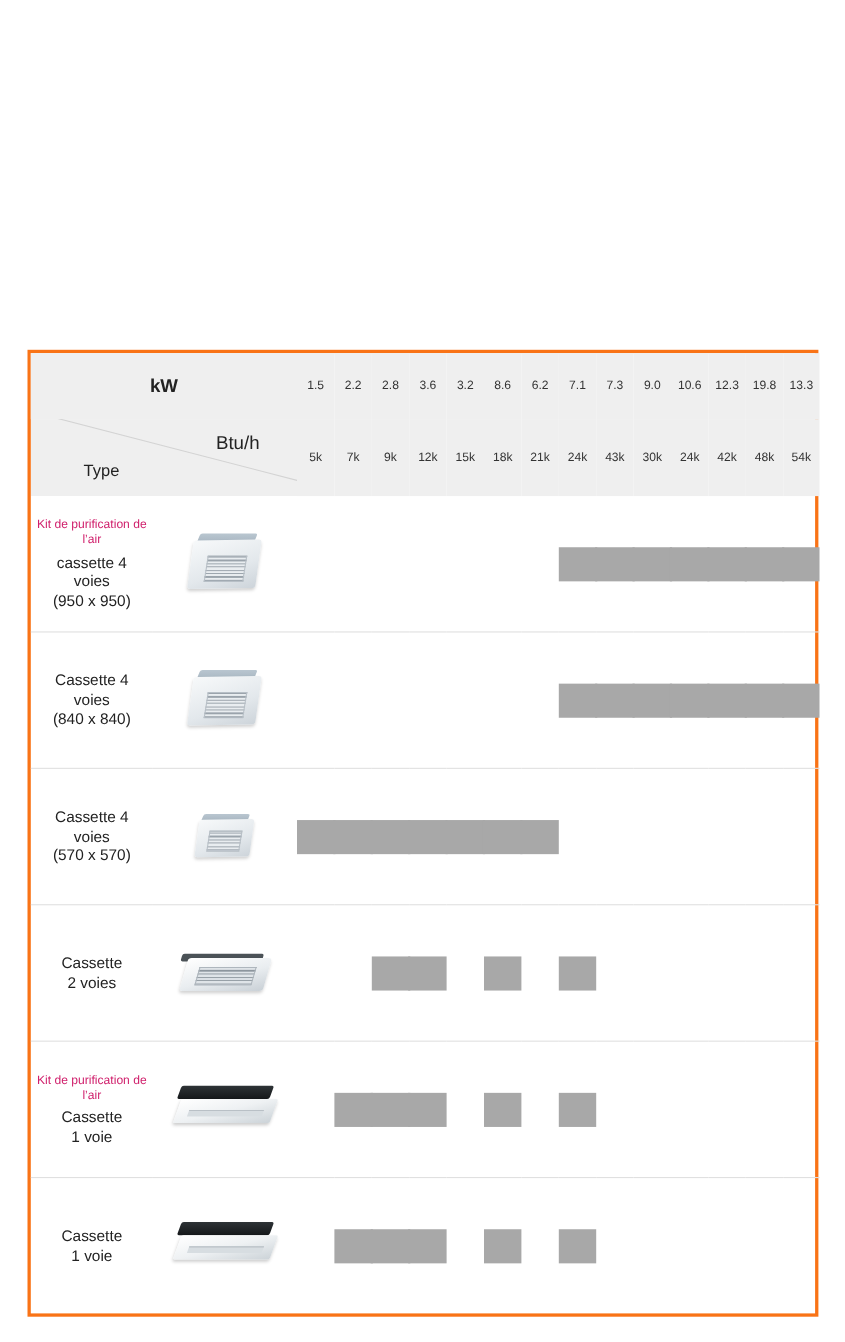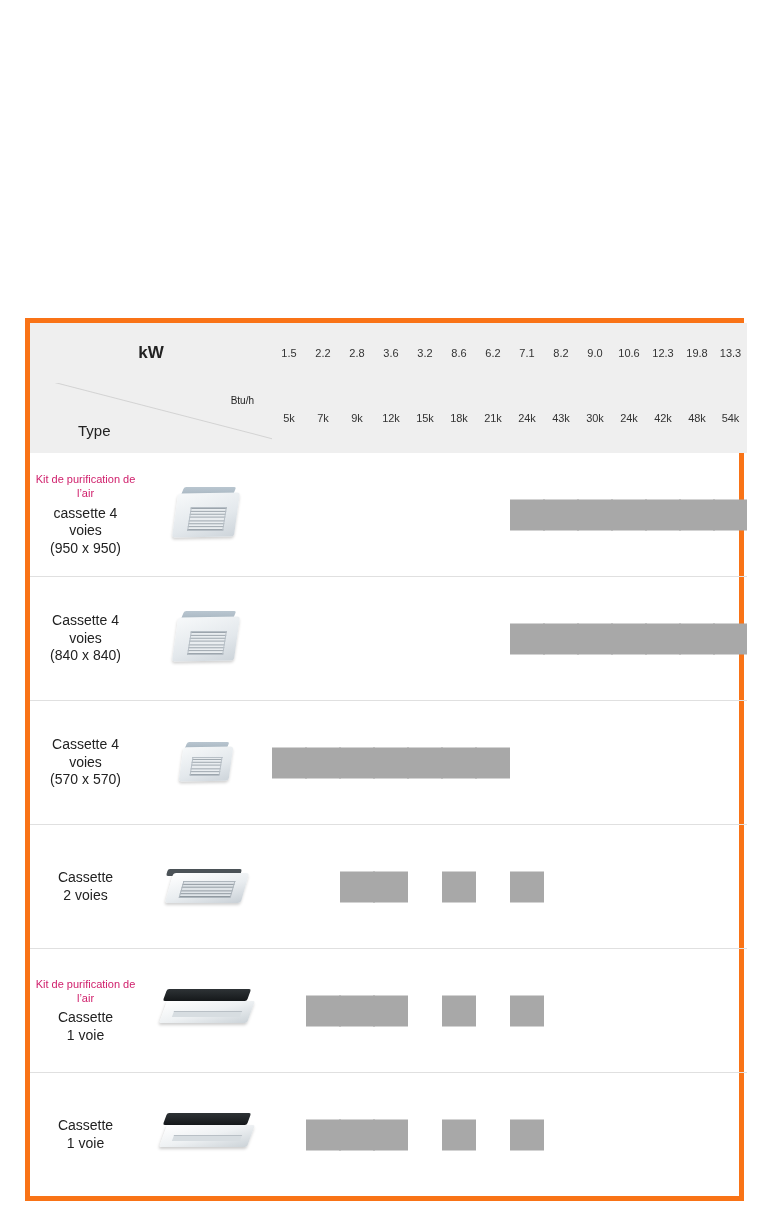--- a/index.html
+++ b/index.html
@@ -15,21 +15,21 @@
     position: relative;
     width: 768px;
     height: 1220px;
     overflow: hidden;
   }
   .table-wrap {
     position: absolute;
     left: 25px;
     top: 318px;
     width: 719px;
-    border: 5px solid #f97316;
+    border: 3px solid #f97316;
     box-sizing: border-box;
     background: #ffffff;
   }
   table.matrix {
     border-collapse: collapse;
     table-layout: fixed;
     width: 717px;
   }
   table.matrix td, table.matrix th {
     border: 0;
@@ -87,23 +87,23 @@
   }
   .lbl-type {
     position: absolute;
     left: 48px;
     bottom: 14px;
     font-size: 15px;
     color: #222;
   }
   .lbl-btuh {
     position: absolute;
-    right: 18px;
+    right: 34px;
     top: 12px;
-    font-size: 10px;
+    font-size: 17px;
     color: #222;
     text-align: center;
   }
   .hdr-btu-val {
     background: #efefef;
     height: 70px;
     text-align: center;
     vertical-align: middle;
     font-size: 11px;
     color: #333;
@@ -273,21 +273,21 @@
           <tr>
             <td class="hdr-kw-cell" colspan="2">kW</td>
             <td class="hdr-kw-val">1.5</td>
             <td class="hdr-kw-val">2.2</td>
             <td class="hdr-kw-val">2.8</td>
             <td class="hdr-kw-val">3.6</td>
             <td class="hdr-kw-val">3.2</td>
             <td class="hdr-kw-val">8.6</td>
             <td class="hdr-kw-val">6.2</td>
             <td class="hdr-kw-val">7.1</td>
-            <td class="hdr-kw-val">8.2</td>
+            <td class="hdr-kw-val">7.3</td>
             <td class="hdr-kw-val">9.0</td>
             <td class="hdr-kw-val">10.6</td>
             <td class="hdr-kw-val">12.3</td>
             <td class="hdr-kw-val">19.8</td>
             <td class="hdr-kw-val last">13.3</td>
           </tr>
           <tr>
             <td class="hdr-type-cell" colspan="2">
               <div class="diag"></div>
               <span class="lbl-type">Type</span>

